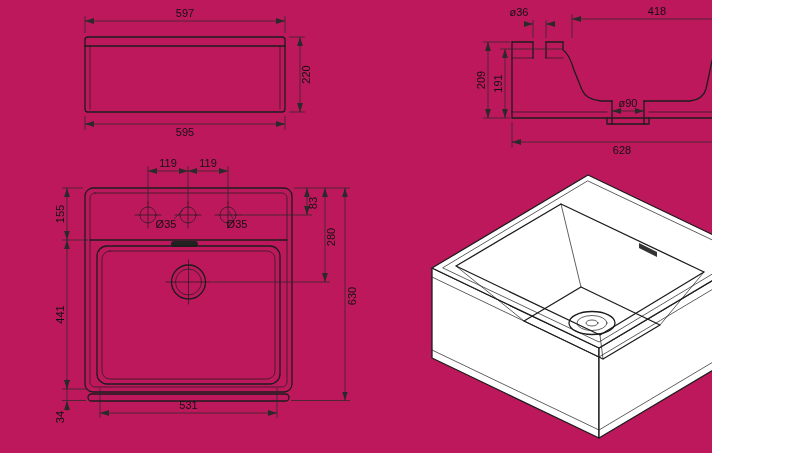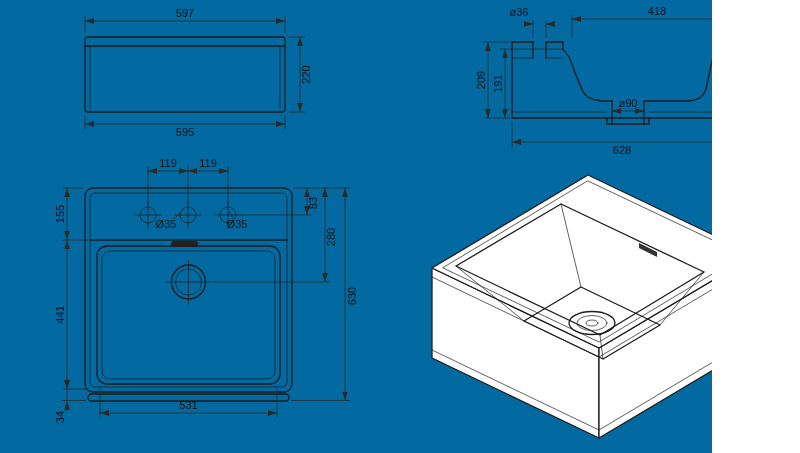--- a/index.html
+++ b/index.html
@@ -1,16 +1,16 @@
 <!DOCTYPE html>
 <html><head>
 <meta charset="utf-8">
 <style>
   html,body{margin:0;padding:0;background:#fff;}
-  .sheet{position:relative;width:712px;height:453px;background:#0369a1;overflow:hidden;}
+  .sheet{position:relative;width:712px;height:453px;background:#be185d;overflow:hidden;}
   svg{display:block;}
   
   .o{fill:none;stroke:#1c1c1c;stroke-width:1.3;stroke-linejoin:round;stroke-linecap:round;}
   .of{fill:#ffffff;stroke:#1c1c1c;stroke-width:1.3;stroke-linejoin:round;}
   .t{fill:none;stroke:#1c1c1c;stroke-width:0.7;stroke-linejoin:round;stroke-linecap:round;}
   
   .dim line, .dim path.ld{stroke:#2a2a2a;stroke-width:0.75;fill:none;}
   .dim text{font-family:"Liberation Sans","DejaVu Sans",sans-serif;font-size:11px;fill:#111;text-anchor:middle;}
 </style>
 </head>

